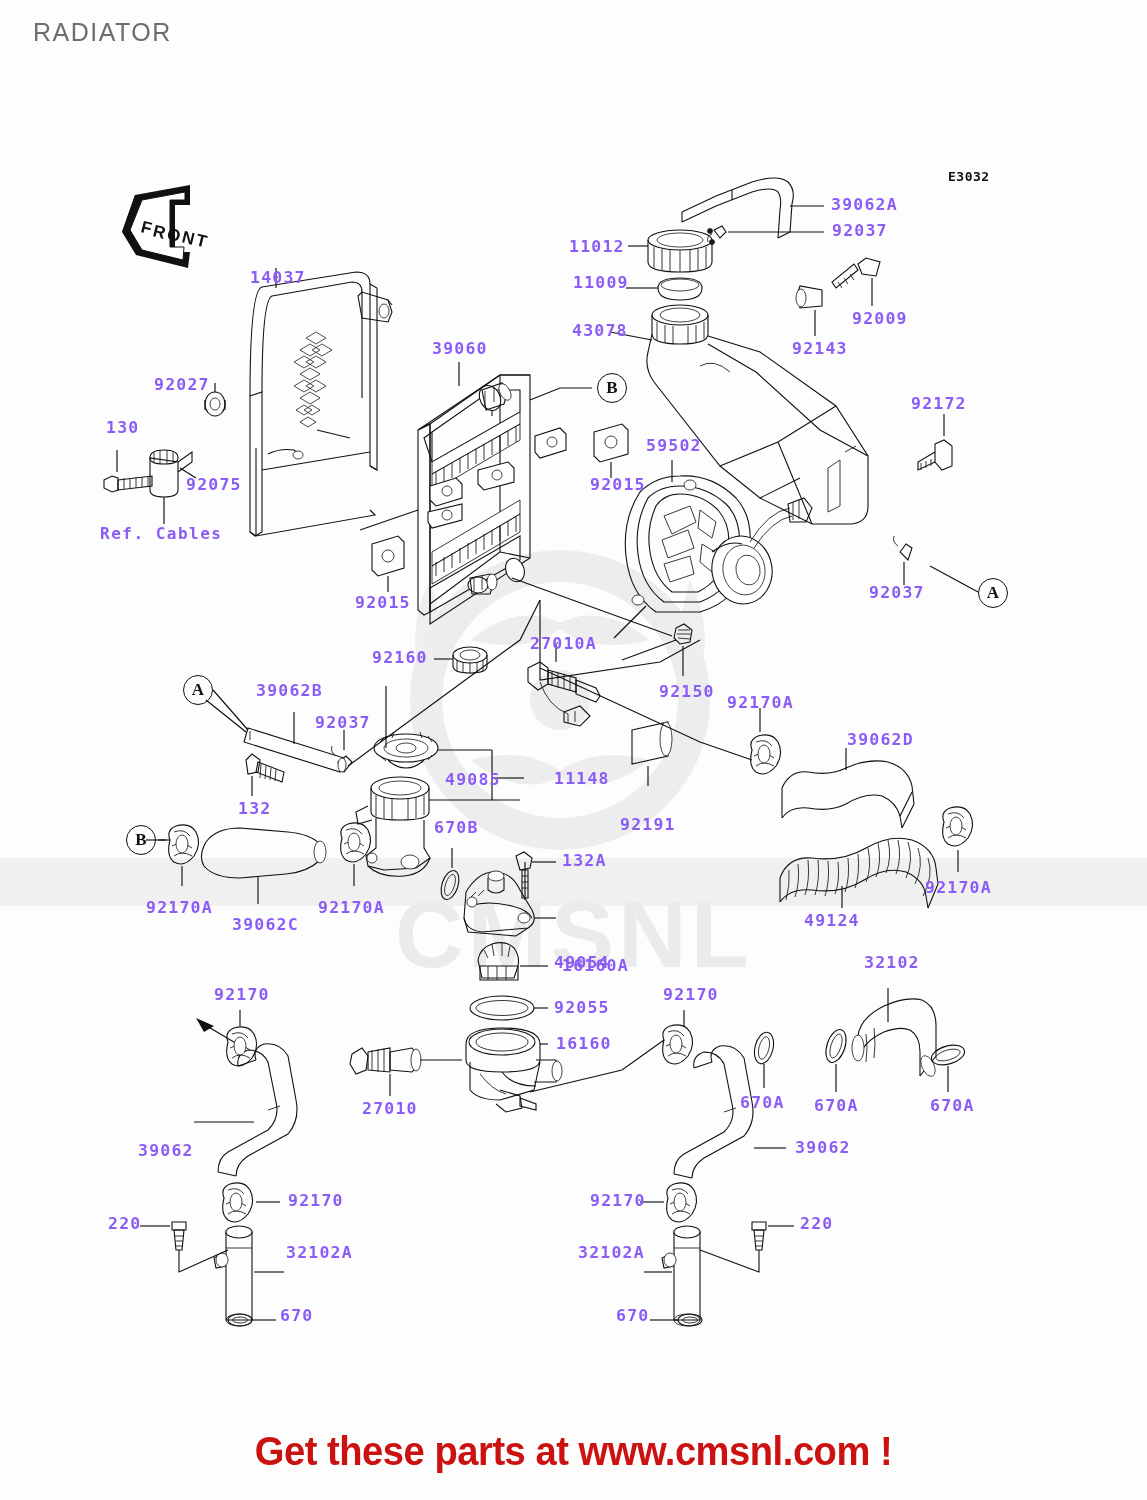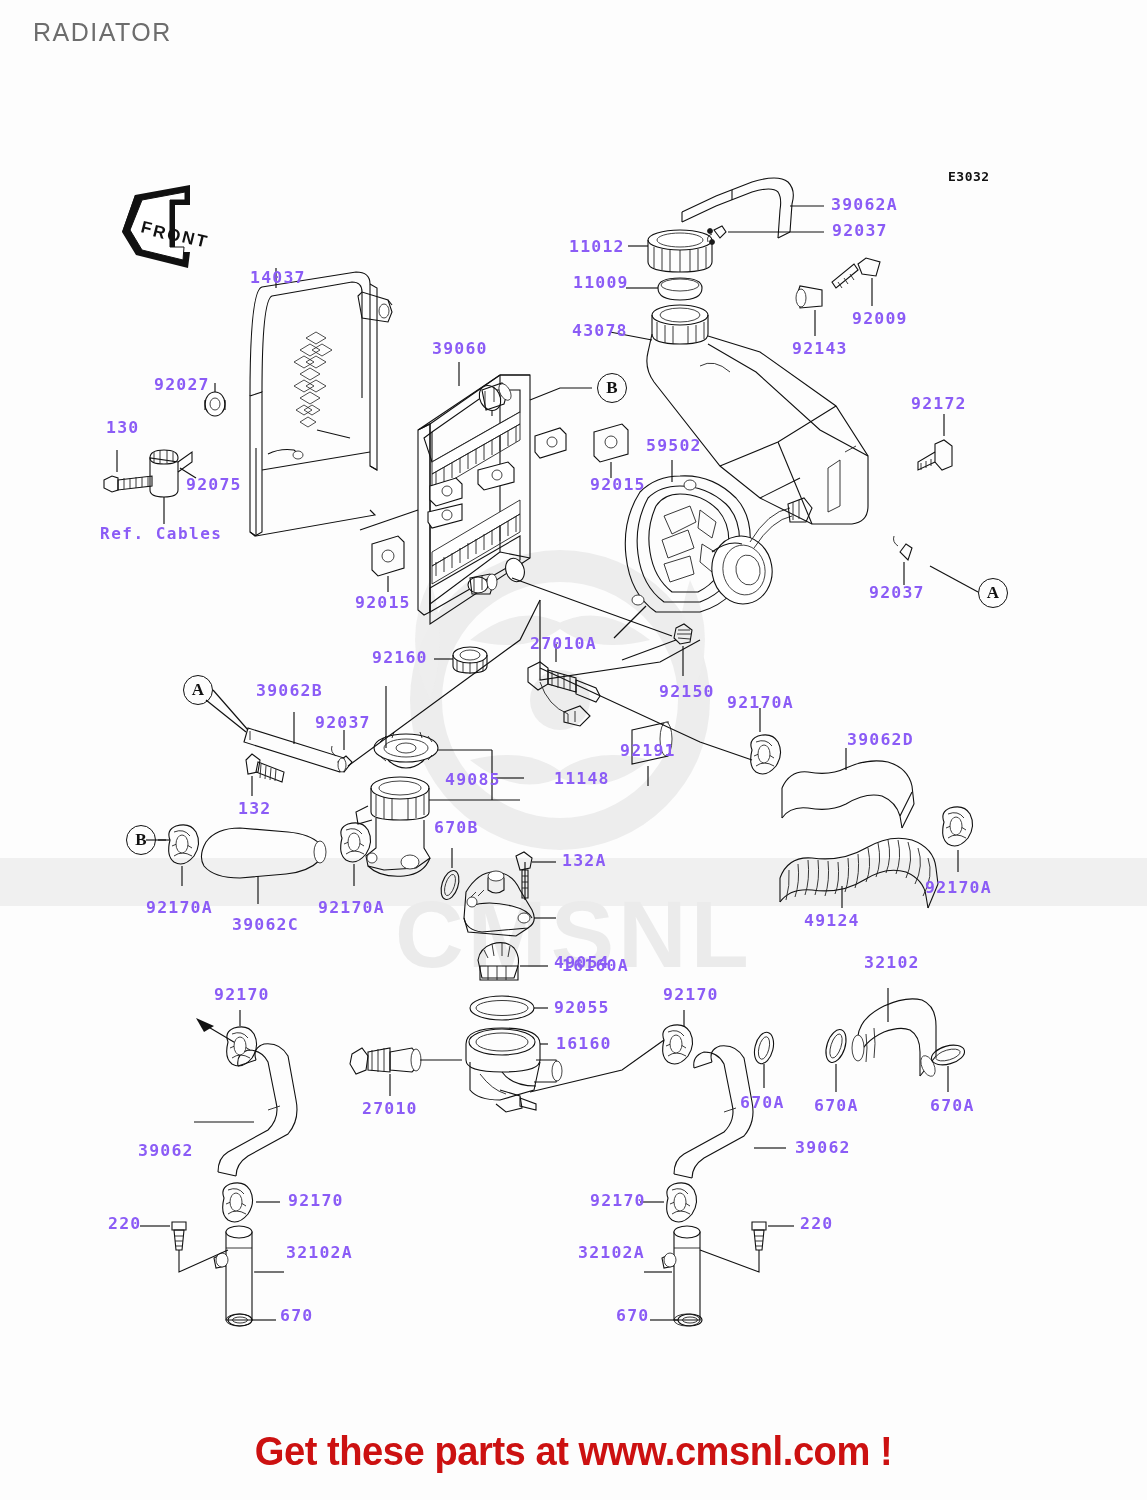--- a/index.html
+++ b/index.html
@@ -721,21 +721,21 @@
   <div class="lbl" style="left:530px;top:636px;">27010A</div>
   <div class="lbl" style="left:659px;top:684px;">92150</div>
   <div class="lbl" style="left:727px;top:695px;">92170A</div>
   <div class="lbl" style="left:847px;top:732px;">39062D</div>
 
   <div class="lbl" style="left:256px;top:683px;">39062B</div>
   <div class="lbl" style="left:315px;top:715px;">92037</div>
   <div class="lbl" style="left:238px;top:801px;">132</div>
   <div class="lbl" style="left:445px;top:744px;margin-top:28px;">49085</div>
   <div class="lbl" style="left:554px;top:771px;">11148</div>
-  <div class="lbl" style="left:620px;top:743px;">92191</div>
+  <div class="lbl" style="left:620px;top:817px;">92191</div>
   <div class="lbl" style="left:434px;top:820px;">670B</div>
   <div class="lbl" style="left:562px;top:853px;">132A</div>
   <div class="lbl" style="left:562px;top:913px;margin-top:45px;">16160A</div>
   <div class="lbl" style="left:554px;top:955px;">49054</div>
 
   <div class="lbl" style="left:146px;top:900px;">92170A</div>
   <div class="lbl" style="left:232px;top:917px;">39062C</div>
   <div class="lbl" style="left:318px;top:900px;">92170A</div>
   <div class="lbl" style="left:925px;top:880px;">92170A</div>
   <div class="lbl" style="left:804px;top:913px;">49124</div>

